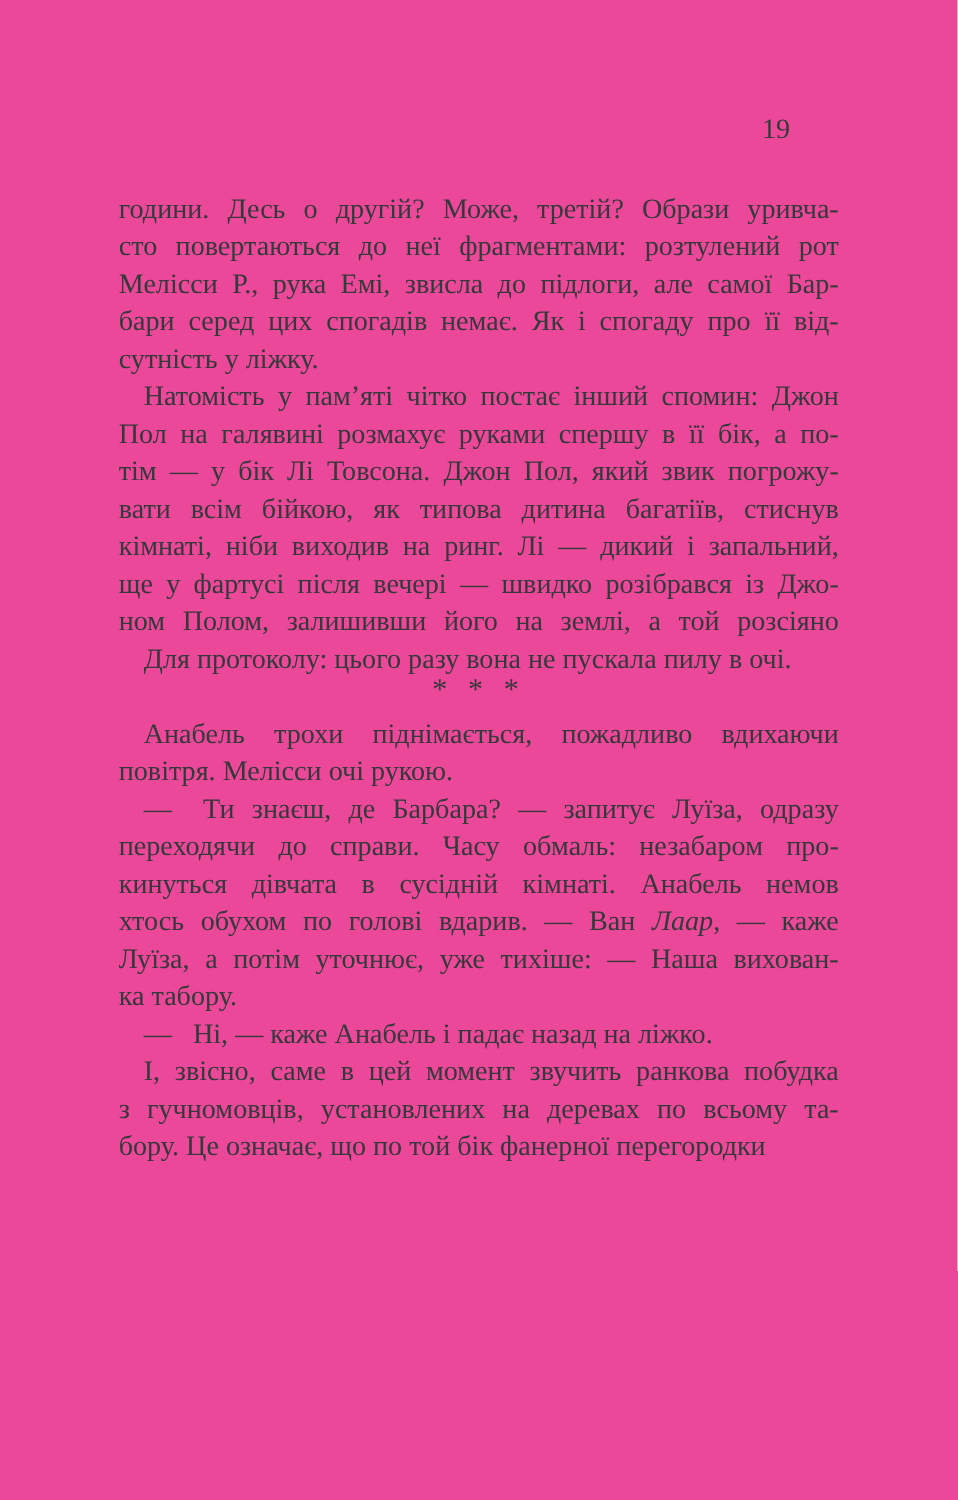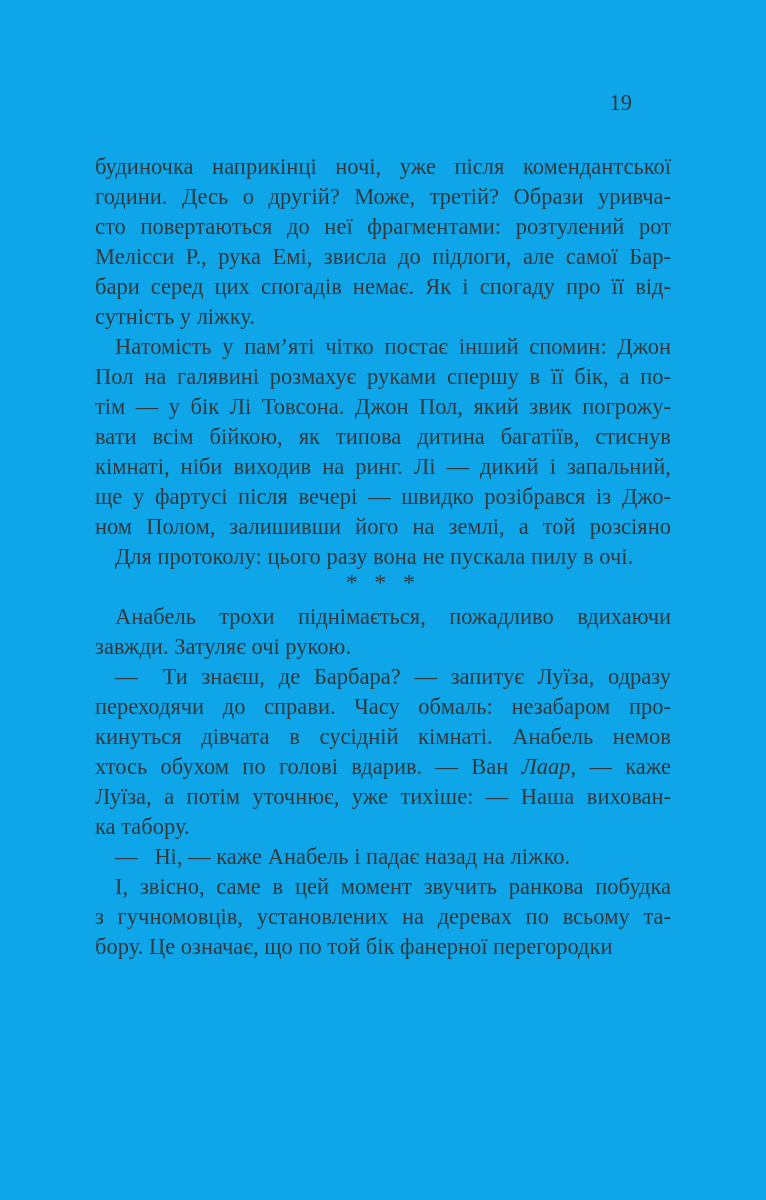--- a/index.html
+++ b/index.html
@@ -4,21 +4,21 @@
 <style>
   html, body {
     margin: 0;
     padding: 0;
     background: #ffffff;
   }
   .book-page {
     position: relative;
     width: 766px;
     height: 1200px;
-    background: #0ea5e9;
+    background: #ec4899;
     overflow: hidden;
     font-family: "Liberation Serif", "DejaVu Serif", serif;
     color: #36393b;
   }
   .folio {
     position: absolute;
     top: 88px;
     right: 134px;
     font-size: 22.5px;
     line-height: 30px;
@@ -57,21 +57,20 @@
   }
   em { font-style: italic; }
 </style>
 </head>
 <body>
 
 <div class="book-page">
   <div class="folio">19</div>
   <div class="page-text">
       <div class="paragraph">
-        <div class="line"><span>будиночка наприкінці ночі, уже після комендантської</span></div>
         <div class="line"><span>години. Десь о другій? Може, третій? Образи уривча-</span></div>
         <div class="line"><span>сто повертаються до неї фрагментами: розтулений рот</span></div>
         <div class="line"><span>Мелісси Р., рука Емі, звисла до підлоги, але самої Бар-</span></div>
         <div class="line"><span>бари серед цих спогадів немає. Як і спогаду про її від-</span></div>
         <div class="line last"><span>сутність у ліжку.</span></div>
       </div>
       <div class="paragraph">
         <div class="line indent"><span>Натомість у пам’яті чітко постає інший спомин: Джон</span></div>
         <div class="line"><span>Пол на галявині розмахує руками спершу в її бік, а по-</span></div>
         <div class="line"><span>тім — у бік Лі Товсона. Джон Пол, який звик погрожу-</span></div>
@@ -79,21 +78,21 @@
         <div class="line"><span>кімнаті, ніби виходив на ринг. Лі — дикий і запальний,</span></div>
         <div class="line"><span>ще у фартусі після вечері — швидко розібрався із Джо-</span></div>
         <div class="line"><span>ном Полом, залишивши його на землі, а той розсіяно</span></div>
       </div>
       <div class="paragraph">
         <div class="line last indent"><span>Для протоколу: цього разу вона не пускала пилу в очі.</span></div>
       </div>
       <div class="separator">* * *</div>
       <div class="paragraph">
         <div class="line indent"><span>Анабель трохи піднімається, пожадливо вдихаючи</span></div>
-        <div class="line last"><span>завжди. Затуляє очі рукою.</span></div>
+        <div class="line last"><span>повітря. Мелісси очі рукою.</span></div>
       </div>
       <div class="paragraph">
         <div class="line indent"><span>—  Ти знаєш, де Барбара? — запитує Луїза, одразу</span></div>
         <div class="line"><span>переходячи до справи. Часу обмаль: незабаром про-</span></div>
         <div class="line"><span>кинуться дівчата в сусідній кімнаті. Анабель немов</span></div>
         <div class="line"><span>хтось обухом по голові вдарив. — Ван </span><em>Лаар</em><span>, — каже</span></div>
         <div class="line"><span>Луїза, а потім уточнює, уже тихіше: — Наша вихован-</span></div>
         <div class="line last"><span>ка табору.</span></div>
       </div>
       <div class="paragraph">

